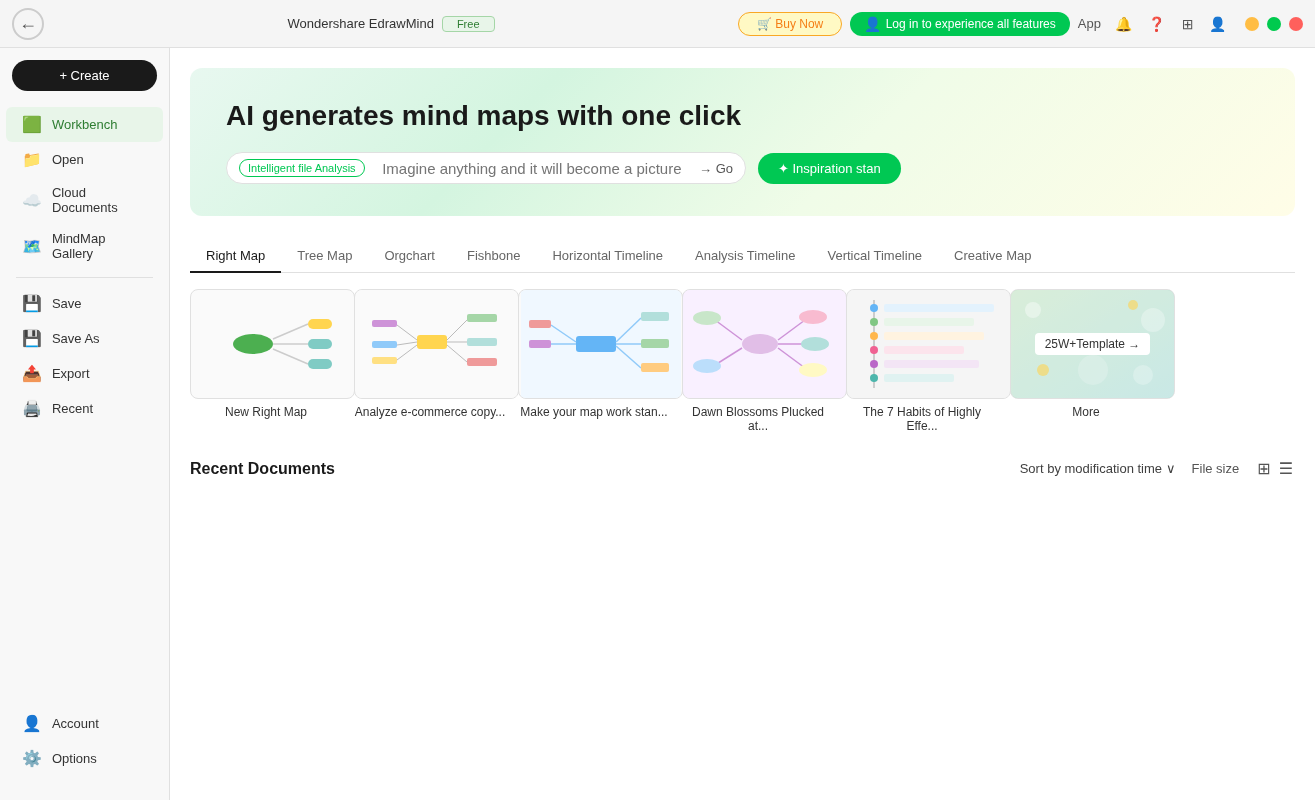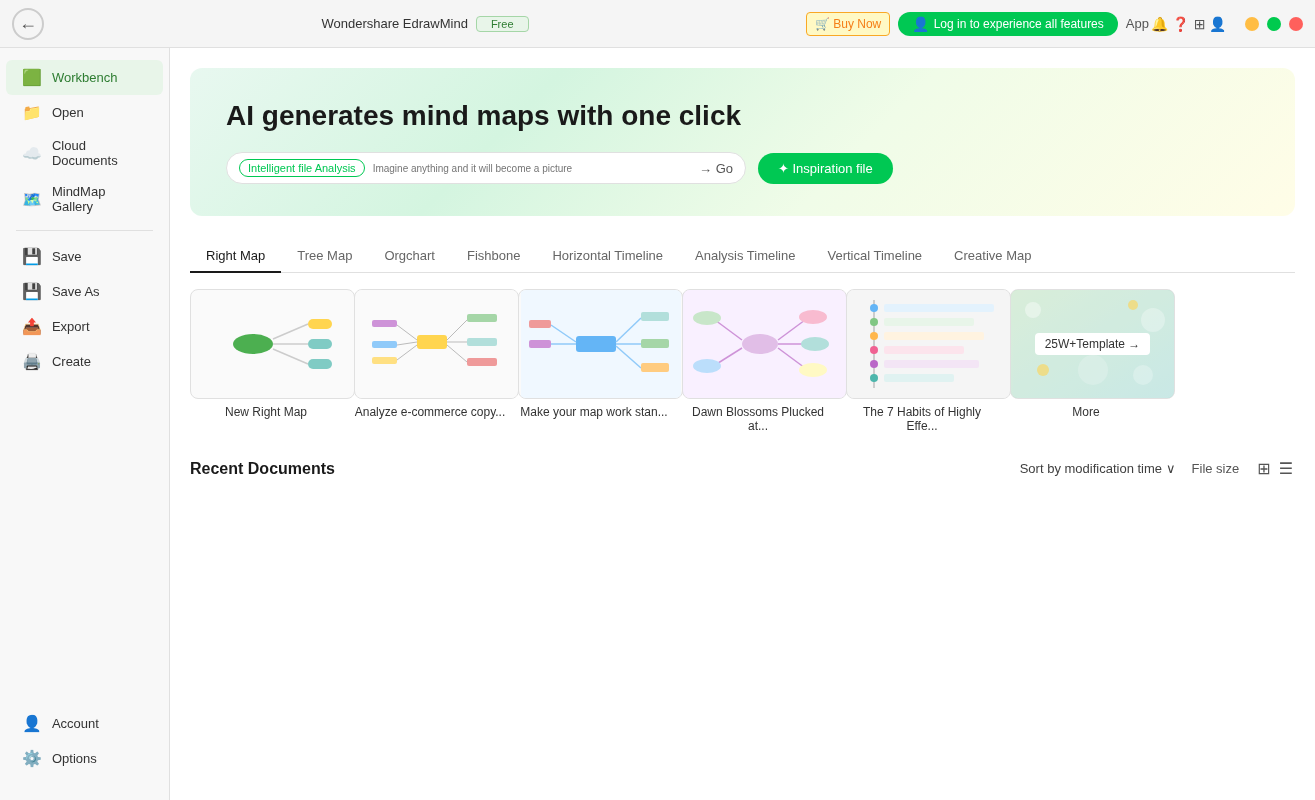--- a/index.html
+++ b/index.html
@@ -14,28 +14,28 @@
       justify-content: space-between;
       padding: 0 12px;
       border-bottom: 1px solid #e0e0e0;
       flex-shrink: 0;
     }
     .titlebar-left { display: flex; align-items: center; gap: 8px; }
     .titlebar-center { display: flex; align-items: flex-start; gap: 8px; font-size: 13px; color: #333; }
     .titlebar-center .app-name { font-weight: 500; }
     .free-badge { background: #e8f5e9; color: #2e7d32; border: 1px solid #a5d6a7; border-radius: 4px; padding: 1px 14px; font-size: 11px; }
     .titlebar-right { display: flex; align-items: center; gap: 8px; }
-    .btn-buy-now { background: #fff9c4; border: 1px solid #f9a825; color: #f57f17; border-radius: 4px; padding: 4px 8px; font-size: 12px; cursor: pointer; display: flex; align-items: center; gap: 4px; }
+    .btn-buy-now { background: #fff9c4; border: 1px solid #f9a825; color: #f57f17; border-radius: 12px; padding: 4px 18px; font-size: 12px; cursor: pointer; display: flex; align-items: center; gap: 4px; }
     .btn-login { background: #00c853; color: white; border: none; border-radius: 16px; padding: 4px 14px; font-size: 12px; cursor: pointer; display: flex; align-items: center; gap: 4px; }
     .win-controls { display: flex; gap: 8px; margin-left: 8px; }
     .win-btn { width: 14px; height: 14px; border-radius: 50%; border: none; cursor: pointer; font-size: 10px; display: flex; align-items: center; justify-content: center; background: #ccc; color: transparent; }
     .win-btn.minimize { background: #ffbd44; }
     .win-btn.maximize { background: #00ca4e; }
     .win-btn.close { background: #ff605c; }
-    .titlebar-icons { display: flex; align-items: center; }
+    .titlebar-icons { display: flex; align-items: center; gap: 12px; }
     .icon-btn { background: none; border: none; cursor: pointer; color: #555; font-size: 14px; padding: 2px; }
 
     
     .main-layout { display: flex; flex: 1; overflow: hidden; }
 
     
     .sidebar {
       width: 170px;
       background: #f8f8f8;
       border-right: 1px solid #e0e0e0;
@@ -102,21 +102,21 @@
     }
     .hero-input-badge {
       background: white;
       border: 1px solid #00c853;
       color: #00c853;
       border-radius: 12px;
       padding: 2px 8px;
       font-size: 11px;
       white-space: nowrap;
     }
-    .hero-input { border: none; outline: none; flex: 1; font-size: 10px; color: #6d28d9; background: transparent; }
+    .hero-input { border: none; outline: none; flex: 1; font-size: 15px; color: #6d28d9; background: transparent; text-align: center; }
     .hero-go-btn { display: flex; align-items: center; gap: 4px; color: #555; font-size: 13px; white-space: nowrap; cursor: pointer; background: none; border: none; }
     .btn-inspiration {
       background: #00c853;
       color: white;
       border: none;
       border-radius: 24px;
       padding: 8px 20px;
       font-size: 13px;
       cursor: pointer;
       display: flex;
@@ -236,20 +236,21 @@
       <button class="win-btn maximize">□</button>
       <button class="win-btn close">×</button>
     </div>
   </div>
 </div>
 
 <div class="main-layout">
 
   <div class="sidebar">
     <div class="sidebar-top">
+      <button class="btn-create">+ Create</button>
 
       <div class="sidebar-item active">
         <span style="font-size:16px;">🟩</span>
         <span>Workbench</span>
       </div>
       <div class="sidebar-item">
         <span style="font-size:16px;">📁</span>
         <span>Open</span>
       </div>
       <div class="sidebar-item">
@@ -270,21 +271,21 @@
       <div class="sidebar-item">
         <span style="font-size:16px;">💾</span>
         <span>Save As</span>
       </div>
       <div class="sidebar-item">
         <span style="font-size:16px;">📤</span>
         <span>Export</span>
       </div>
       <div class="sidebar-item">
         <span style="font-size:16px;">🖨️</span>
-        <span>Create</span>
+        <span>Recent</span>
       </div>
     </div>
 
     <div class="sidebar-bottom">
       <div class="sidebar-item">
         <span style="font-size:16px;">👤</span>
         <span>Account</span>
       </div>
       <div class="sidebar-item">
         <span style="font-size:16px;">⚙️</span>
@@ -296,21 +297,21 @@
   <div class="content">
 
     <div class="hero-banner">
       <div class="hero-title">AI generates mind maps with one click</div>
       <div class="hero-input-row">
         <div class="hero-input-container">
           <span class="hero-input-badge">Intelligent file Analysis</span>
           <input class="hero-input" type="text" placeholder="Imagine anything and it will become a picture" style="">
           <button class="hero-go-btn">→ Go</button>
         </div>
-        <button class="btn-inspiration">✦ Inspiration file</button>
+        <button class="btn-inspiration">✦ Inspiration stan</button>
       </div>
     </div>
 
     <div class="template-section">
 
       <div class="template-tabs">
         <div class="template-tab active">Right Map</div>
         <div class="template-tab">Tree Map</div>
         <div class="template-tab">Orgchart</div>
         <div class="template-tab">Fishbone</div>

